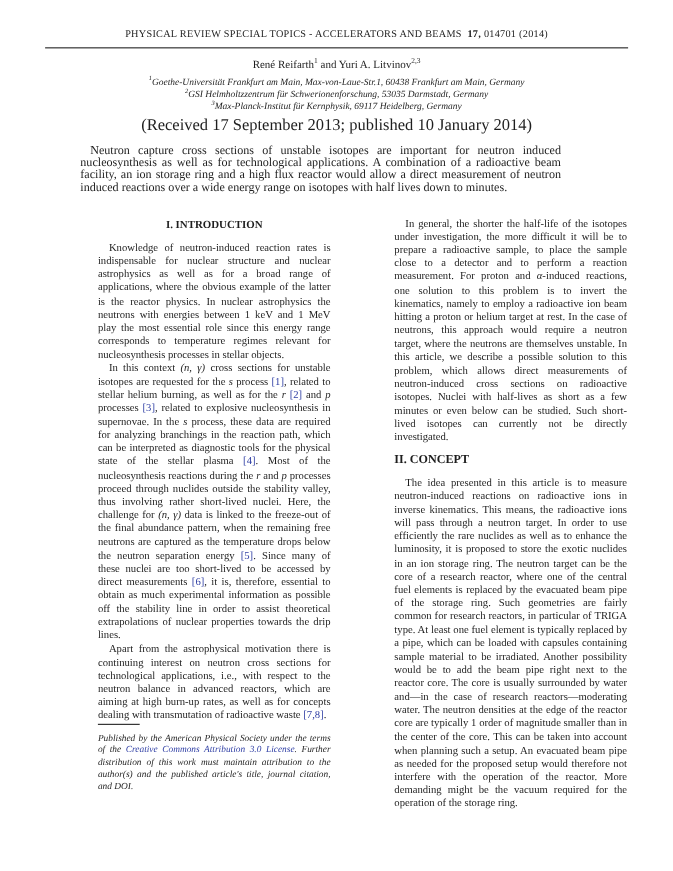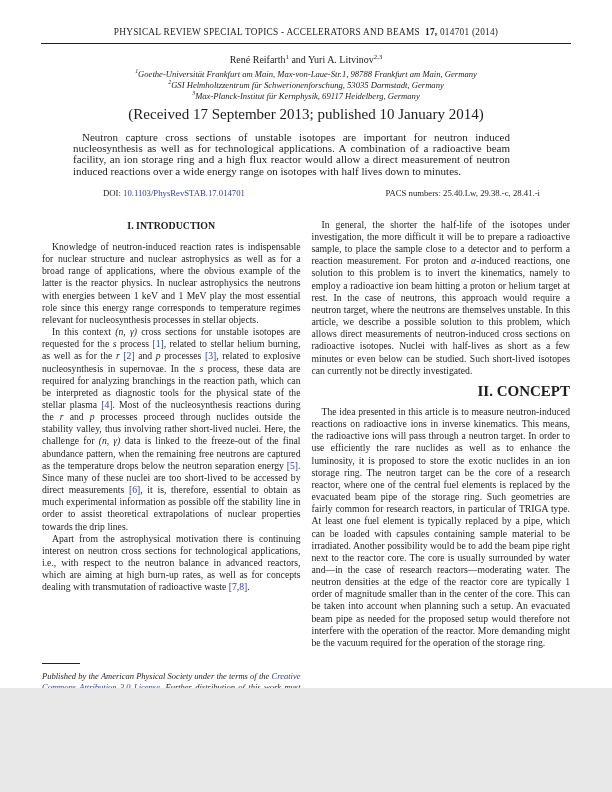--- a/index.html
+++ b/index.html
@@ -1,17 +1,17 @@
 <!DOCTYPE html>
 <html lang="en"><head>
 <meta charset="utf-8">
 <style>
   html,body { margin:0; padding:0; background:#e8e8e8; }
   .page {
-    position:relative; width:612px; height:688px; margin:0 auto;
+    position:relative; width:612px; height:792px; margin:0 auto;
     background:#ffffff; color:#1e1e1e; box-shadow:0 0 4px rgba(0,0,0,.25);
     font-family:"Liberation Serif","DejaVu Serif",serif; overflow:hidden;
   }
   .it { font-style:italic; }
   .lnk { color:#3140a5; }
   sup { font-size:0.68em; line-height:0; }
 
   .jheader {
     margin:0 41px; padding:27px 0 6px; text-align:center;
     font-size:9.3px; letter-spacing:0.25px; border-bottom:1.5px solid #222;
@@ -31,23 +31,23 @@
   .abstract .indent { display:inline-block; width:9px; }
 
   .doirow {
     margin:11px 72px 0 103px; display:flex; justify-content:space-between;
     font-size:8.7px;
   }
 
   .columns {
     margin:21px 42px 0; display:flex; gap:11px; height:496px;
   }
-  .col { flex:1; display:flex; flex-direction:column; font-size:9.7px; line-height:12.15px; text-align:justify; hyphens:auto; }
+  .col { flex:1; display:flex; flex-direction:column; font-size:9.7px; line-height:12.15px; text-align:justify; hyphens:auto;margin-left:47px; }
   .sechead { text-align:center; font-weight:bold; font-size:9.9px; margin:1px 0 9px; }
-  .sechead2 { text-align:right; font-weight:bold; font-size:15px; margin:8px 0 9px; }
+  .sechead2 { text-align:left; font-weight:bold; font-size:11px; margin:8px 0 9px; }
   .para { text-indent:10px; }
 
   .footnote-block { margin-top:auto; }
   .footnote-rule { width:38px; border-top:1px solid #222; margin-bottom:7px; }
   .footnote { font-size:8.5px; line-height:10.9px; font-style:italic; text-align:justify; }
 
   .pfooter {
     position:absolute; left:42px; right:42px; top:741px;
     font-size:9.2px; display:flex; justify-content:space-between;
   }
@@ -63,33 +63,29 @@
     <span> &nbsp;</span><span class="vol">17,</span>
     <span> </span><span>014701 (2014)</span>
   </div>
 
 
   <div class="authors">
     <span>René Reifarth</span><sup>1</sup><span> and </span><span>Yuri A. Litvinov</span><sup>2,3</sup>
   </div>
 
   <div class="affils">
-    <div><sup>1</sup><span>Goethe-Universität Frankfurt am Main, Max-von-Laue-Str.1, 98788 Frankfurt am Main, Germany</span></div>
+    <div><sup>1</sup><span>Goethe-Universität Frankfurt am Main, Max-von-Laue-Str.1, 60438 Frankfurt am Main, Germany</span></div>
     <div><sup>2</sup><span>GSI Helmholtzzentrum für Schwerionenforschung, 53035 Darmstadt, Germany</span></div>
     <div><sup>3</sup><span>Max-Planck-Institut für Kernphysik, 69117 Heidelberg, Germany</span></div>
   </div>
 
   <div class="received">(Received 17 September 2013; published 10 January 2014)</div>
 
   <div class="abstract"><span class="indent"></span><span>Neutron capture cross sections of unstable isotopes are important for neutron induced nucleosynthesis as well as for technological applications. A combination of a radioactive beam facility, an ion storage ring and a high flux reactor would allow a direct measurement of neutron induced reactions over a wide energy range on isotopes with half lives down to minutes.</span></div>
 
-  <div class="doirow">
-    <span><span>DOI:</span> <span class="lnk">10.1103/PhysRevSTAB.17.014701</span></span>
-    <span>PACS numbers: 25.40.Lw, 29.38.-c, 28.41.-i</span>
-  </div>
 
   <div class="columns">
 
     <div class="col">
       <div class="sechead">I. INTRODUCTION</div>
       <div class="para"><span>Knowledge of neutron-induced reaction rates is indispensable for nuclear structure and nuclear astrophysics as well as for a broad range of applications, where the obvious example of the latter is the reactor physics. In nuclear astrophysics the neutrons with energies between 1 keV and 1 MeV play the most essential role since this energy range corresponds to temperature regimes relevant for nucleosynthesis processes in stellar objects.</span></div>
       <div class="para"><span>In this context </span><span class="it">(n, γ)</span><span> cross sections for unstable isotopes are requested for the </span><span class="it">s</span><span> process </span><span class="lnk">[1]</span><span>, related to stellar helium burning, as well as for the </span><span class="it">r</span><span> </span><span class="lnk">[2]</span><span> and </span><span class="it">p</span><span> processes </span><span class="lnk">[3]</span><span>, related to explosive nucleosynthesis in supernovae. In the </span><span class="it">s</span><span> process, these data are required for analyzing branchings in the reaction path, which can be interpreted as diagnostic tools for the physical state of the stellar plasma </span><span class="lnk">[4]</span><span>. Most of the nucleosynthesis reactions during the </span><span class="it">r</span><span> and </span><span class="it">p</span><span> processes proceed through nuclides outside the stability valley, thus involving rather short-lived nuclei. Here, the challenge for </span><span class="it">(n, γ)</span><span> data is linked to the freeze-out of the final abundance pattern, when the remaining free neutrons are captured as the temperature drops below the neutron separation energy </span><span class="lnk">[5]</span><span>. Since many of these nuclei are too short-lived to be accessed by direct measurements </span><span class="lnk">[6]</span><span>, it is, therefore, essential to obtain as much experimental information as possible off the stability line in order to assist theoretical extrapolations of nuclear properties towards the drip lines.</span></div>
       <div class="para"><span>Apart from the astrophysical motivation there is continuing interest on neutron cross sections for technological applications, i.e., with respect to the neutron balance in advanced reactors, which are aiming at high burn-up rates, as well as for concepts dealing with transmutation of radioactive waste </span><span class="lnk">[7,8]</span><span>.</span></div>
       <div class="footnote-block">
         <div class="footnote-rule"></div>

